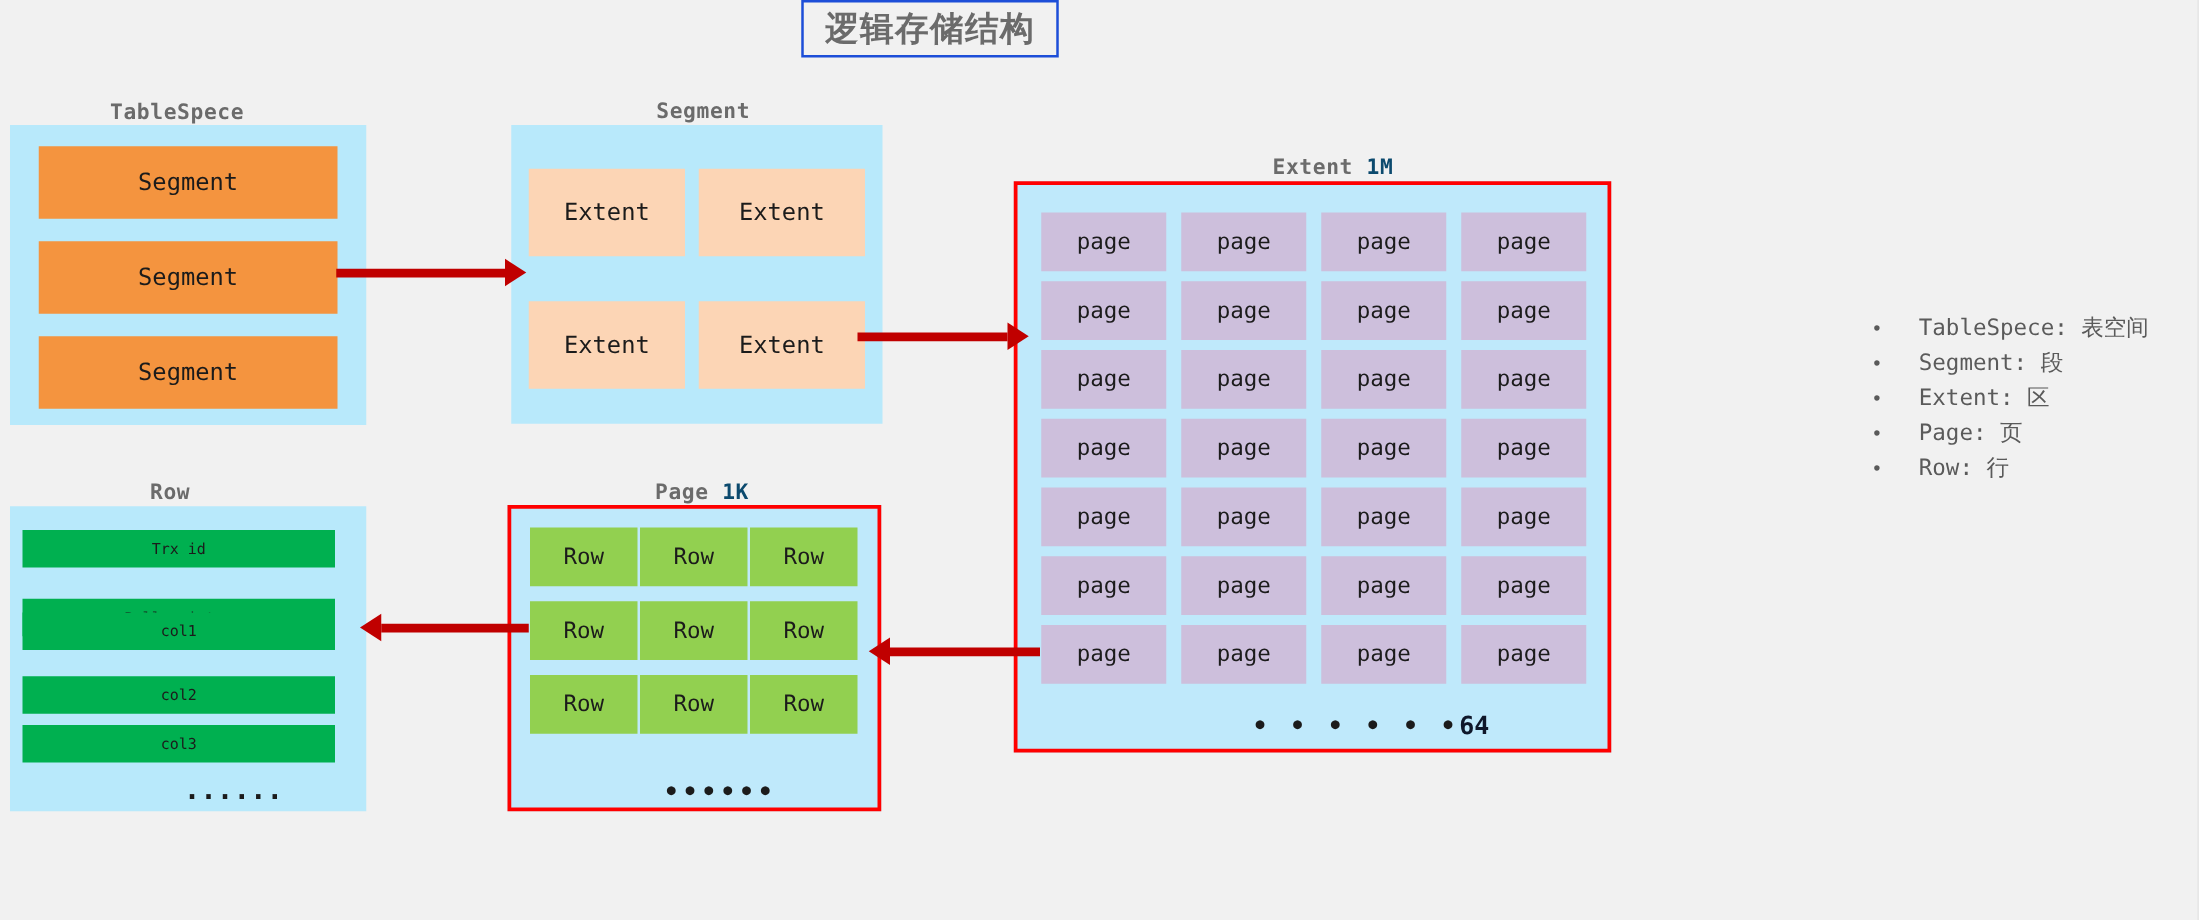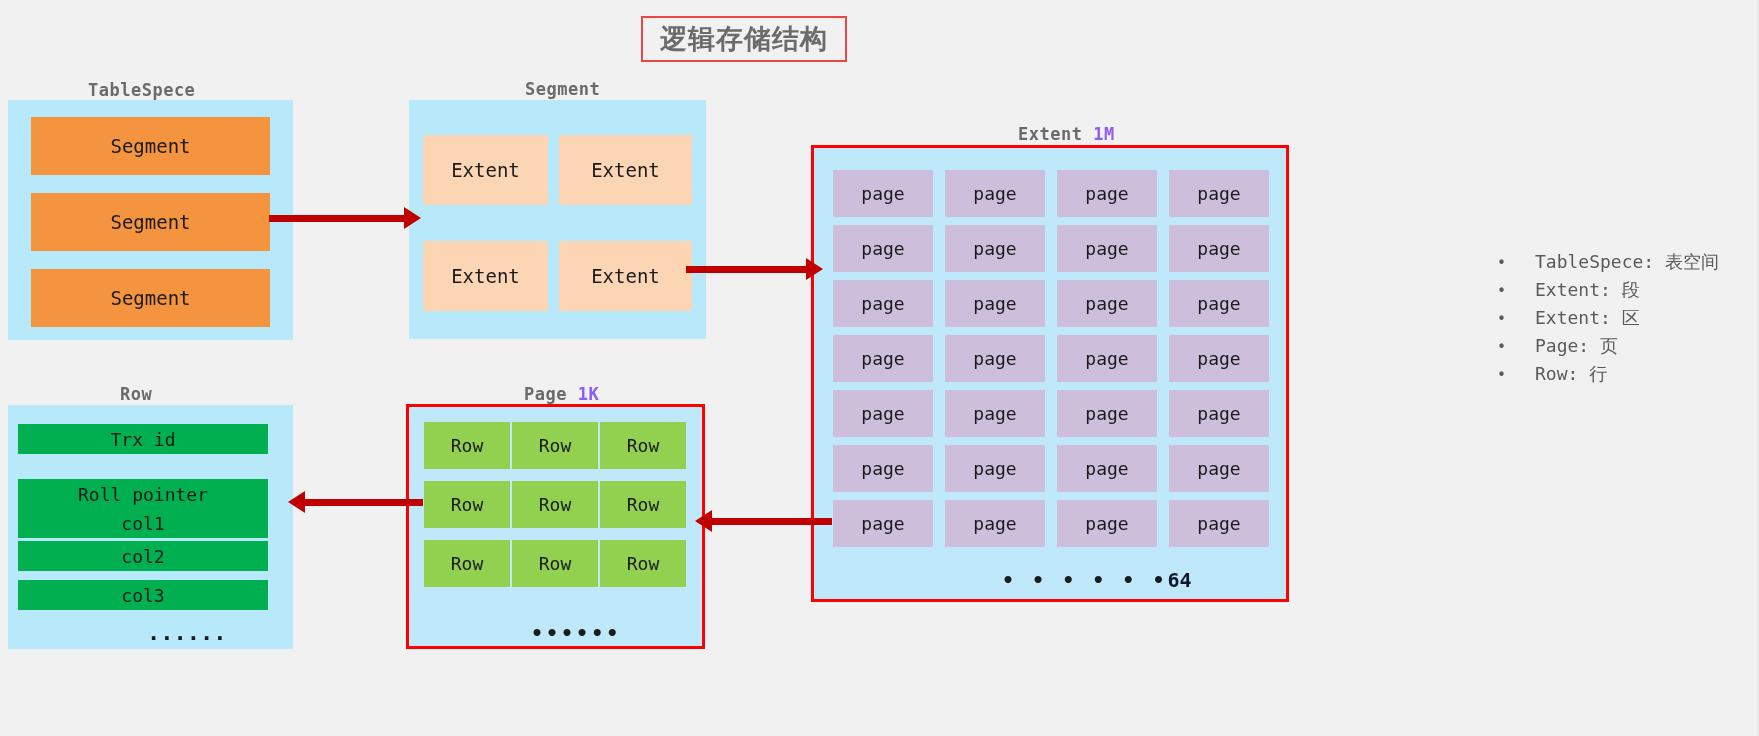--- a/index.html
+++ b/index.html
@@ -12,24 +12,24 @@
     height: 736px;
     position: relative;
     overflow: hidden;
     font-family: "DejaVu Sans Mono", "Liberation Mono", monospace;
   }
 
   
   .title-box {
     position: absolute;
     left: 641px;
-    top: 16px;
+    top: 0;
     width: 206px;
     height: 46px;
-    border: 2px solid #ef4444;
+    border: 2px solid #1d4ed8;
     background: #f1f1f1;
     display: flex;
     align-items: center;
     justify-content: center;
     box-sizing: border-box;
   }
   .title-box .title-text {
     font-family: "DejaVu Sans", "Liberation Sans", sans-serif;
     font-size: 27px;
     font-weight: bold;
@@ -40,21 +40,21 @@
   
   .caption {
     position: absolute;
     font-family: "DejaVu Sans Mono", "Liberation Mono", monospace;
     font-size: 17px;
     font-weight: bold;
     color: #6b6b6b;
     white-space: nowrap;
     letter-spacing: 0.5px;
   }
-  .caption .accent { color: #8b5cf6; }
+  .caption .accent { color: #0c4a6e; }
 
   
   .panel {
     position: absolute;
     background: #b8e9fb;
     box-sizing: border-box;
   }
   .panel.redborder {
     background: #bfe9fb;
     border: 3px solid #ff0000;
@@ -81,21 +81,21 @@
   .cell-page {
     background: #cdbfdc;
     font-size: 18px;
   }
   .cell-row {
     background: #92d050;
     font-size: 18px;
   }
   .cell-field {
     background: #00b050;
-    font-size: 18px;
+    font-size: 12px;
   }
 
   .dots {
     position: absolute;
     font-family: "DejaVu Sans Mono", "Liberation Mono", monospace;
     font-size: 20px;
     font-weight: bold;
     color: #1b1b1b;
     letter-spacing: 3px;
     white-space: nowrap;
@@ -328,21 +328,21 @@
   <span>Row</span>
 </div>
 <div class="panel" id="row-panel" style="left:8px; top:405px; width:285px; height:244px;"></div>
 <div id="row-cells">
     <div class="cell cell-field" style="left: 18px; top: 424px; width: 250px; height: 30px;">
       <span>Trx id</span>
     </div>
     <div class="cell cell-field" style="left: 18px; top: 463px; width: 250px; height: 30px; margin-top: 16px;">
       <span>Roll pointer</span>
     </div>
-    <div class="cell cell-field" style="left: 18px; top: 508px; width: 250px; height: 30px;">
+    <div class="cell cell-field" style="left: 18px; top: 490px; width: 250px; height: 30px;">
       <span>col1</span>
     </div>
     <div class="cell cell-field" style="left: 18px; top: 541px; width: 250px; height: 30px;">
       <span>col2</span>
     </div>
     <div class="cell cell-field" style="left: 18px; top: 580px; width: 250px; height: 30px;">
       <span>col3</span>
     </div>
   </div>
 <div class="dots" style="left:147px; top:620px; font-size:22px; letter-spacing:0;">......</div>
@@ -359,21 +359,21 @@
 <div class="arrow-line" style="left:305px; top:499px; width:118px;"></div>
 <div class="arrow-head left" style="left:288px; top:491px;"></div>
 
 <div class="legend">
   <div class="legend-item">
     <span class="legend-bullet">•</span>
     <span class="legend-text">TableSpece: 表空间</span>
   </div>
   <div class="legend-item">
     <span class="legend-bullet">•</span>
-    <span class="legend-text">Extent: 段</span>
+    <span class="legend-text">Segment: 段</span>
   </div>
   <div class="legend-item">
     <span class="legend-bullet">•</span>
     <span class="legend-text">Extent: 区</span>
   </div>
   <div class="legend-item">
     <span class="legend-bullet">•</span>
     <span class="legend-text">Page: 页</span>
   </div>
   <div class="legend-item">

